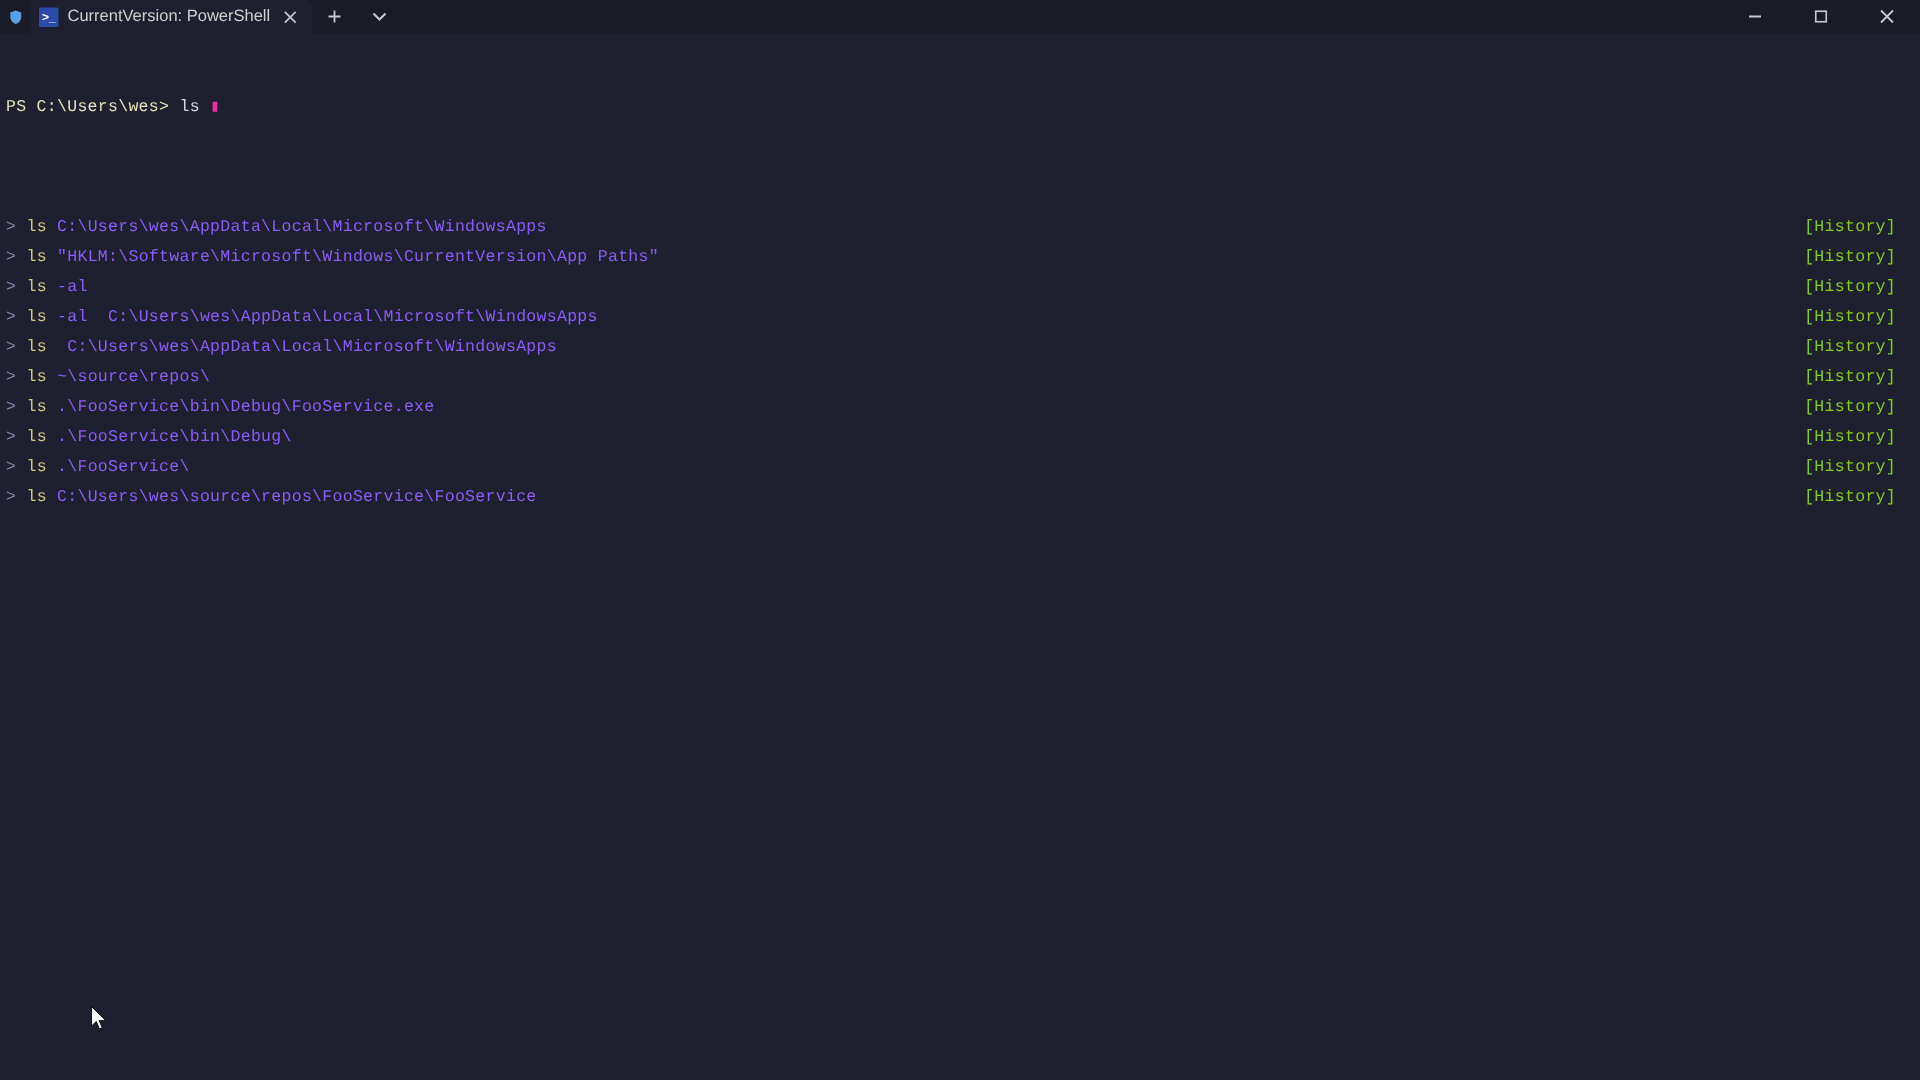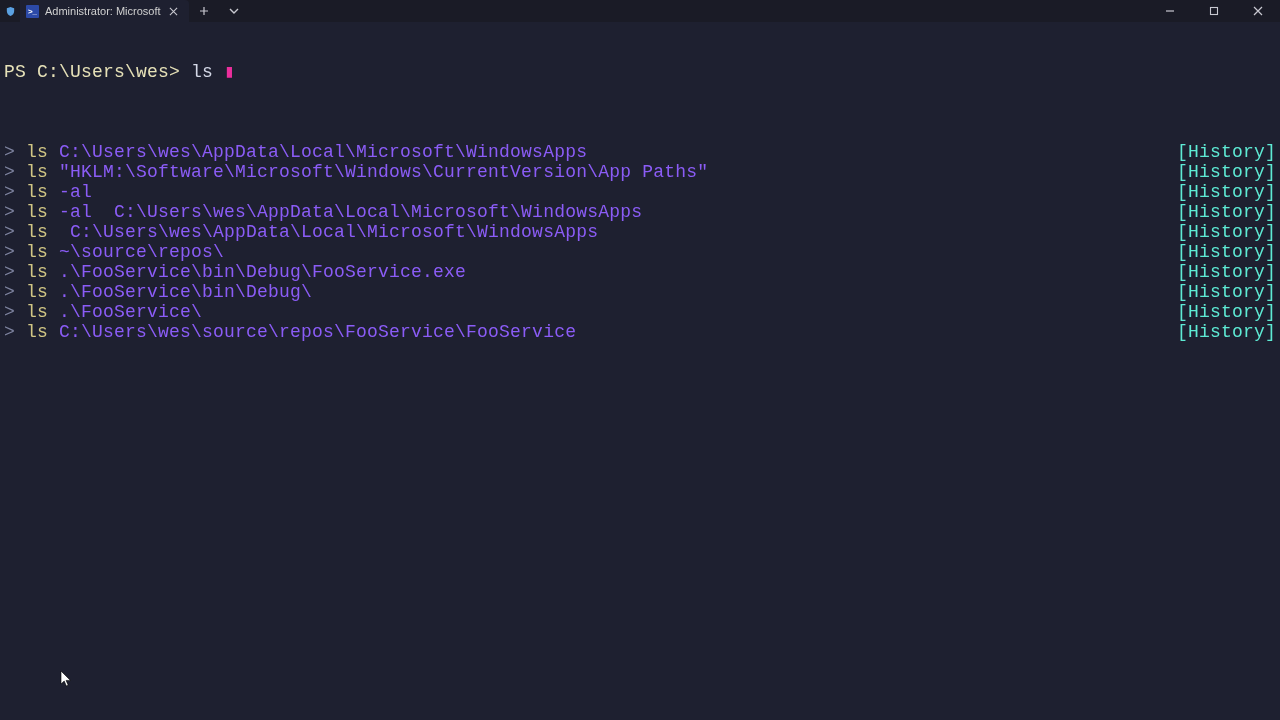--- a/index.html
+++ b/index.html
@@ -58,53 +58,53 @@
   .title-spacer { flex: 1; }
   .win-btn {
     width: 44px; height:22px;
     display:flex; align-items:center; justify-content:center;
     color:#c8c8d0;
   }
   .win-btn svg { width:10px; height:10px; }
   
   .terminal {
     padding: 0 0 0 4px;
-    font-size: 18px;
+    font-size: 11px;
     line-height: 20px;
     letter-spacing: 0.2px;
     white-space: pre;
   }
   .line { display:flex; }
   .prompt  { color:#e6e1b8; }
   .input   { color:#d3d7e6; }
   .cursor  { color:#eb2e9c; }
   .chev    { color:#7f84a0; }
   .sugg-cmd  { color:#d2c785; }
   .sugg-arg  { color:#8b5cf6; }
   .hist-spacer { flex:1; }
-  .hist-tag { color:#5eead4; padding-right:4px; }
+  .hist-tag { color:#84cc16; padding-right:16px; }
   
   .mouse-pointer {
     position:absolute; left:60px; top:670px;
     width:12px; height:18px; pointer-events:none;
   }
   .mouse-pointer svg { width:12px; height:18px; }
 </style>
 </head>
 <body>
 
 <div class="titlebar">
   <div class="shield-icon">
     <svg viewBox="0 0 24 24">
         <path fill="#5aa0e0" d="M12 2 4 5v6c0 5 3.4 9.7 8 11 4.6-1.3 8-6 8-11V5l-8-3z"></path>
       </svg>
   </div>
   <div class="tab">
     <span class="ps-icon">&gt;_</span>
-    <span class="tab-title">Administrator: Microsoft</span>
+    <span class="tab-title">CurrentVersion: PowerShell</span>
     <span class="tab-close">
       <svg viewBox="0 0 10 10">
           <path stroke="#c8c8d0" stroke-width="1.2" d="M1 1 9 9 M9 1 1 9"></path>
         </svg>
     </span>
   </div>
   <div class="new-tab">
     <svg viewBox="0 0 10 10">
         <path stroke="#c8c8d0" stroke-width="1.2" d="M5 1 V9 M1 5 H9"></path>
       </svg>

